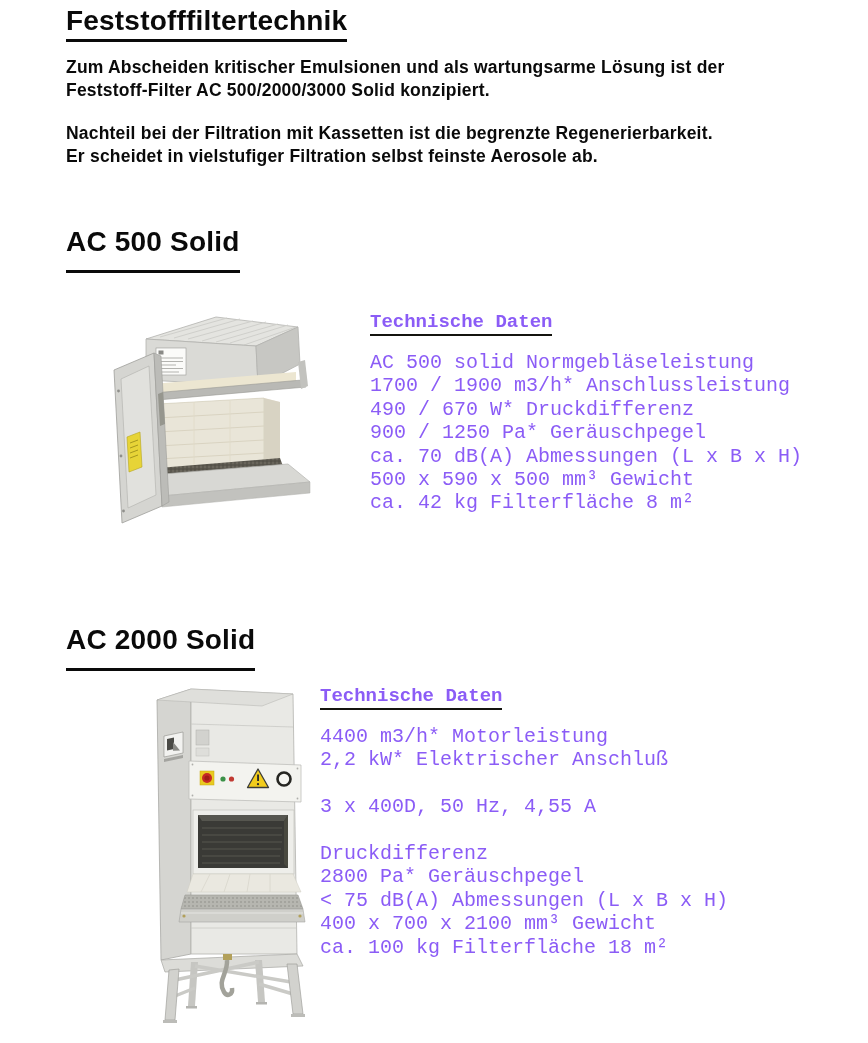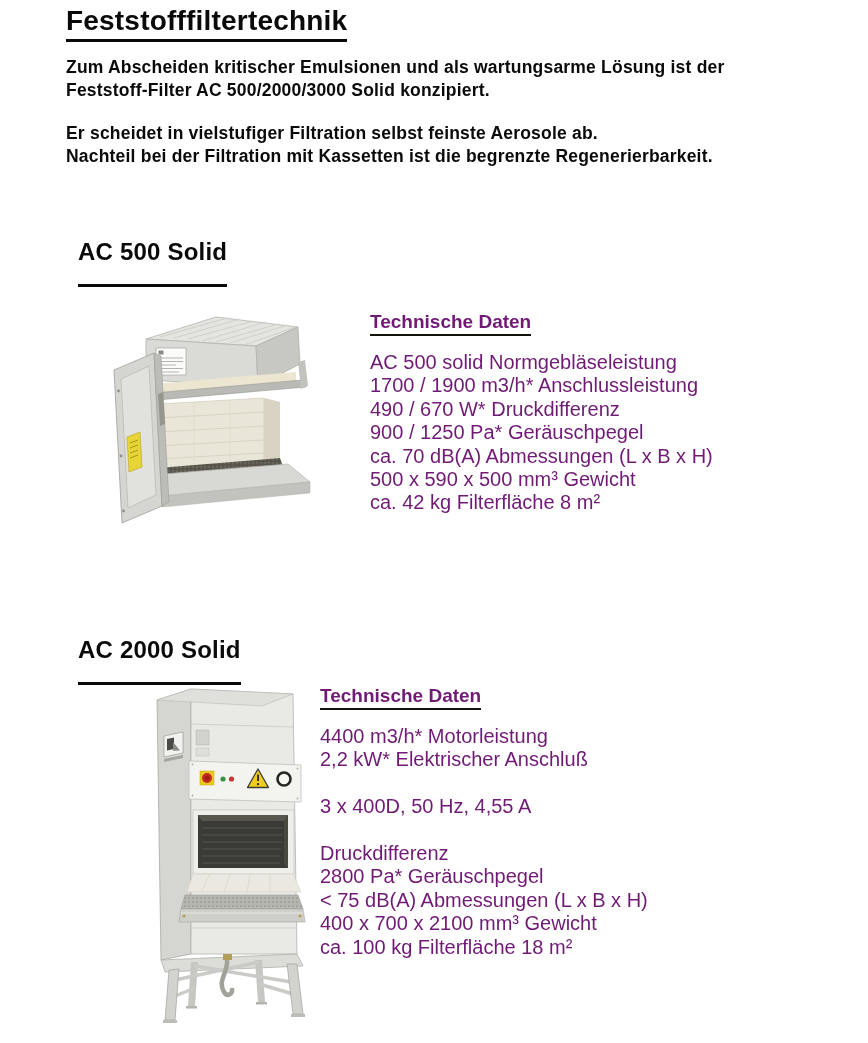--- a/index.html
+++ b/index.html
@@ -23,46 +23,46 @@
     font-size: 28px; font-weight: bold;
     letter-spacing: 0.2px;
     border-bottom: 3px solid #0a0a0a;
     padding-bottom: 2px;
     margin: 0;
     display: inline-block;
     white-space: nowrap;
   }
   .h-sec {
     left: 66px;
-    font-size: 24px; font-weight: bold;
+    font-size: 28px; font-weight: bold;
     letter-spacing: 0.2px;
     border-bottom: 3px solid #0a0a0a;
-    padding-bottom: 18px;
-    margin: 12px;
+    padding-bottom: 12px;
+    margin: 0;
     display: inline-block;
     white-space: nowrap;
   }
   #h500  { top: 226px; }
   #h2000 { top: 624px; }
 
   
   .intro {
     left: 66px;
     font-size: 17.5px; font-weight: bold;
     letter-spacing: 0.2px;
     line-height: 23px;
     white-space: nowrap;
   }
   #p1 { top: 56px; }
   #p2 { top: 122px; }
 
   
   .tdblock {
-    font-family: Liberation Sans, sans-serif;
-    color: #701a75;
+    font-family: Liberation Mono, monospace;
+    color: #8b5cf6;
   }
   #td500  { left: 370px; top: 311px; }
   #td2000 { left: 320px; top: 685px; }
   .tdh {
     font-size: 19px; font-weight: bold;
     display: inline-block;
     border-bottom: 2px solid #14140f;
     padding-bottom: 1px;
     white-space: nowrap;
   }
@@ -84,22 +84,22 @@
 <div>
 
   <h1 class="abs h-main">Feststofffiltertechnik</h1>
 
   <div class="abs intro" id="p1">
     <div>Zum Abscheiden kritischer Emulsionen und als wartungsarme Lösung ist der</div>
     <div>Feststoff-Filter AC 500/2000/3000 Solid konzipiert.</div>
   </div>
 
   <div class="abs intro" id="p2">
+    <div>Nachteil bei der Filtration mit Kassetten ist die begrenzte Regenerierbarkeit.</div>
     <div>Er scheidet in vielstufiger Filtration selbst feinste Aerosole ab.</div>
-    <div>Nachteil bei der Filtration mit Kassetten ist die begrenzte Regenerierbarkeit.</div>
   </div>
 
   <h2 class="abs h-sec" id="h500">AC 500 Solid</h2>
 
   <div class="abs prodimg" id="img500">
     <svg width="210" height="220" viewBox="0 0 210 220" xmlns="http://www.w3.org/2000/svg">
       <defs>
         <pattern id="gr500" width="4" height="4" patternUnits="userSpaceOnUse">
           <rect width="4" height="4" fill="#5b584f"></rect>
           <circle cx="1" cy="1" r="0.7" fill="#817d70"></circle>

